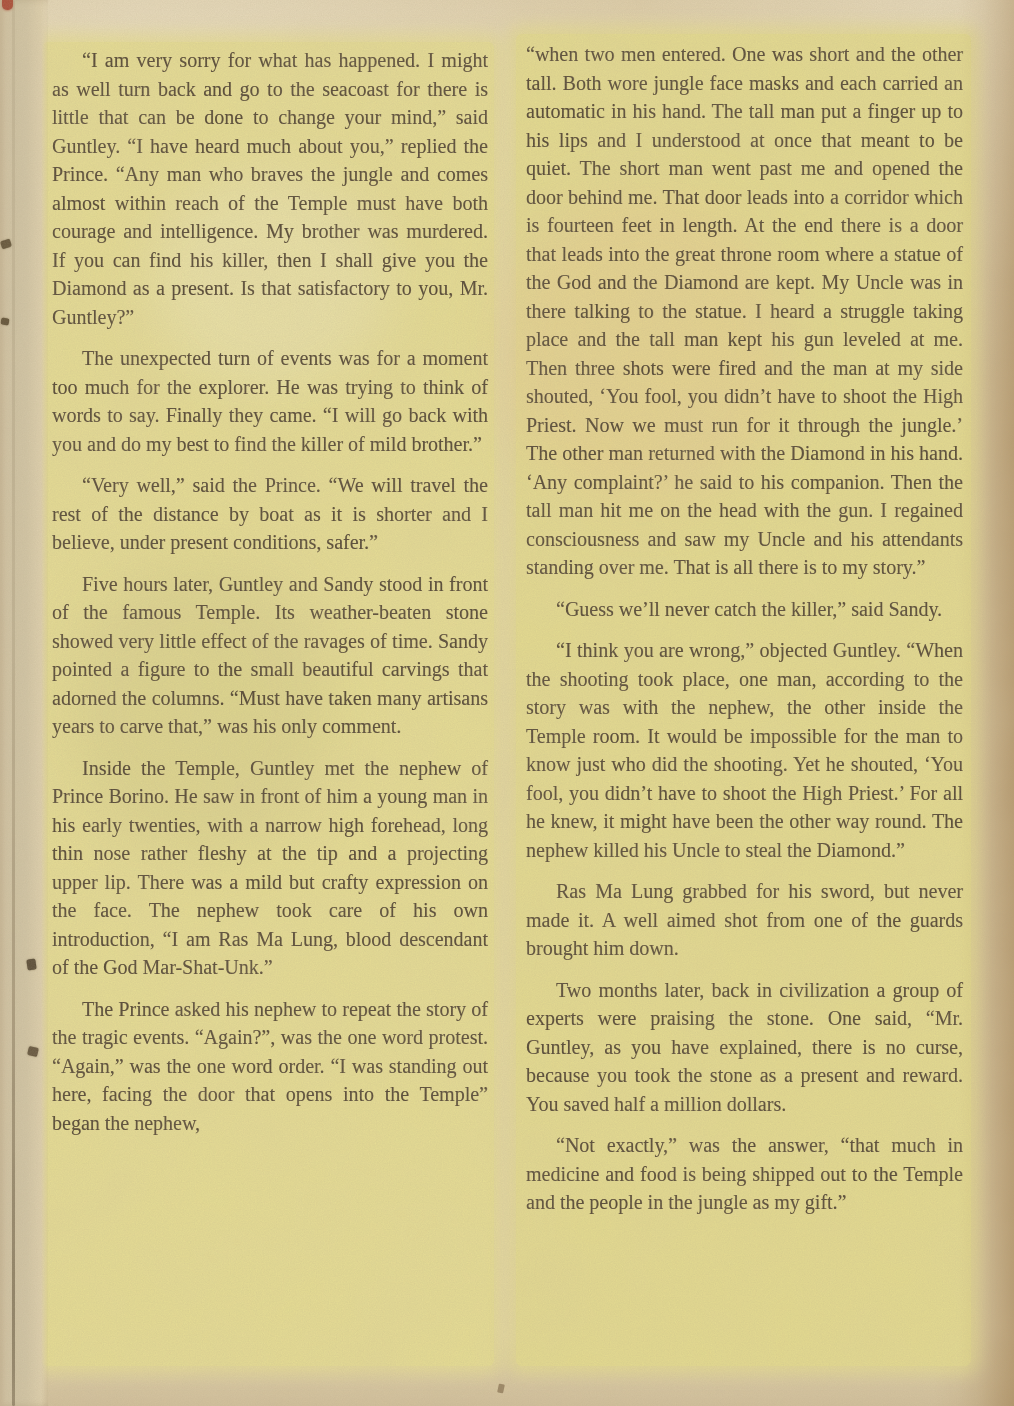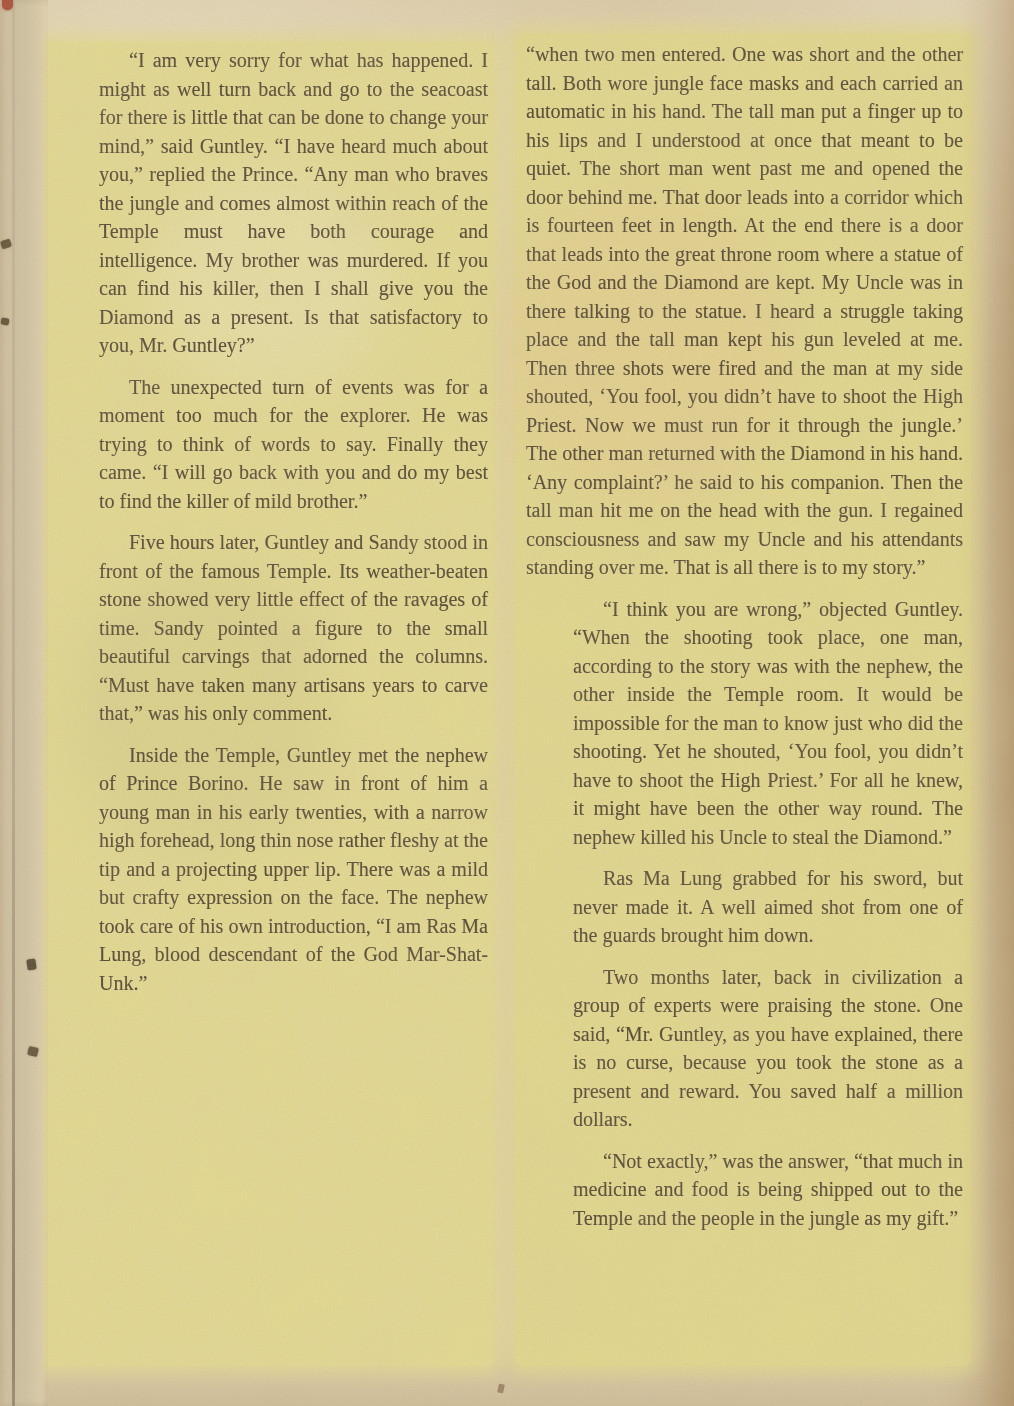--- a/index.html
+++ b/index.html
@@ -56,21 +56,21 @@
     color:#3b2f20;
     font-size:20px;
     line-height:28.5px;
     text-align:justify;
     text-shadow:.3px .3px .5px rgba(59,47,32,.35);
   }
   .col-left{left:52px;top:46px;width:436px;}
   .col-right{left:526px;top:40px;width:437px;}
   .para{margin:0 0 13px 0;}
   .para:last-child{margin-bottom:0;}
-  .para.indent{text-indent:30px;margin-left:47px;}
+  .para.indent{text-indent:30px;}
   
   .fleck{position:absolute;border-radius:0 0 5px 5px;}
   .fleck-red{left:2px;top:0;width:11px;height:10px;background:#a23120;box-shadow:0 1px 2px rgba(162,49,32,.5);}
   .mark{position:absolute;background:#4a3a22;border-radius:2px;box-shadow:0 0 2px rgba(74,58,34,.6);}
   .mark-1{left:1px;top:240px;width:10px;height:8px;transform:rotate(-18deg);}
   .mark-2{left:1px;top:318px;width:8px;height:7px;transform:rotate(10deg);}
   .mark-3{left:27px;top:959px;width:9px;height:11px;transform:rotate(-8deg);background:#3e3120;}
   .mark-4{left:28px;top:1047px;width:10px;height:9px;transform:rotate(14deg);background:#443522;}
   .speck{position:absolute;left:498px;top:1384px;width:6px;height:9px;background:#6b5335;opacity:.65;transform:rotate(12deg);border-radius:1px;}
   .edge-right{
@@ -88,26 +88,29 @@
   <div class="hl hl-left"></div>
   <div class="hl hl-right"></div>
 
   <div class="blotch blotch-peach"></div>
   <div class="blotch blotch-olive"></div>
   <div class="blotch blotch-pale"></div>
 
   <div class="col col-left">
       <p class="para indent">“I am very sorry for what has happened. I might as well turn back and go to the seacoast for there is little that can be done to change your mind,” said Guntley. “I have heard much about you,” replied the Prince. “Any man who braves the jungle and comes almost within reach of the Temple must have both courage and intelligence. My brother was murdered. If you can find his killer, then I shall give you the Diamond as a present. Is that satisfactory to you, Mr. Guntley?”</p>
       <p class="para indent">The unexpected turn of events was for a moment too much for the explorer. He was trying to think of words to say. Finally they came. “I will go back with you and do my best to find the killer of mild brother.”</p>
+      <p class="para indent">“Very well,” said the Prince. “We will travel the rest of the distance by boat as it is shorter and I believe, under present conditions, safer.”</p>
       <p class="para indent">Five hours later, Guntley and Sandy stood in front of the famous Temple. Its weather-beaten stone showed very little effect of the ravages of time. Sandy pointed a figure to the small beautiful carvings that adorned the columns. “Must have taken many artisans years to carve that,” was his only comment.</p>
       <p class="para indent">Inside the Temple, Guntley met the nephew of Prince Borino. He saw in front of him a young man in his early twenties, with a narrow high forehead, long thin nose rather fleshy at the tip and a projecting upper lip. There was a mild but crafty expression on the face. The nephew took care of his own introduction, “I am Ras Ma Lung, blood descendant of the God Mar-Shat-Unk.”</p>
+      <p class="para indent">The Prince asked his nephew to repeat the story of the tragic events. “Again?”, was the one word protest. “Again,” was the one word order. “I was standing out here, facing the door that opens into the Temple” began the nephew,</p>
     </div>
 
   <div class="col col-right">
       <p class="para">“when two men entered. One was short and the other tall. Both wore jungle face masks and each carried an automatic in his hand. The tall man put a finger up to his lips and I understood at once that meant to be quiet. The short man went past me and opened the door behind me. That door leads into a corridor which is fourteen feet in length. At the end there is a door that leads into the great throne room where a statue of the God and the Diamond are kept. My Uncle was in there talking to the statue. I heard a struggle taking place and the tall man kept his gun leveled at me. Then three shots were fired and the man at my side shouted, ‘You fool, you didn’t have to shoot the High Priest. Now we must run for it through the jungle.’ The other man returned with the Diamond in his hand. ‘Any complaint?’ he said to his companion. Then the tall man hit me on the head with the gun. I regained consciousness and saw my Uncle and his attendants standing over me. That is all there is to my story.”</p>
+      <p class="para indent">“Guess we’ll never catch the killer,” said Sandy.</p>
       <p class="para indent">“I think you are wrong,” objected Guntley. “When the shooting took place, one man, according to the story was with the nephew, the other inside the Temple room. It would be impossible for the man to know just who did the shooting. Yet he shouted, ‘You fool, you didn’t have to shoot the High Priest.’ For all he knew, it might have been the other way round. The nephew killed his Uncle to steal the Diamond.”</p>
       <p class="para indent">Ras Ma Lung grabbed for his sword, but never made it. A well aimed shot from one of the guards brought him down.</p>
       <p class="para indent">Two months later, back in civilization a group of experts were praising the stone. One said, “Mr. Guntley, as you have explained, there is no curse, because you took the stone as a present and reward. You saved half a million dollars.</p>
       <p class="para indent">“Not exactly,” was the answer, “that much in medicine and food is being shipped out to the Temple and the people in the jungle as my gift.”</p>
     </div>
 
   <div class="spine">
     <div class="crease"></div>
   </div>
   <div class="mark mark-1"></div>

